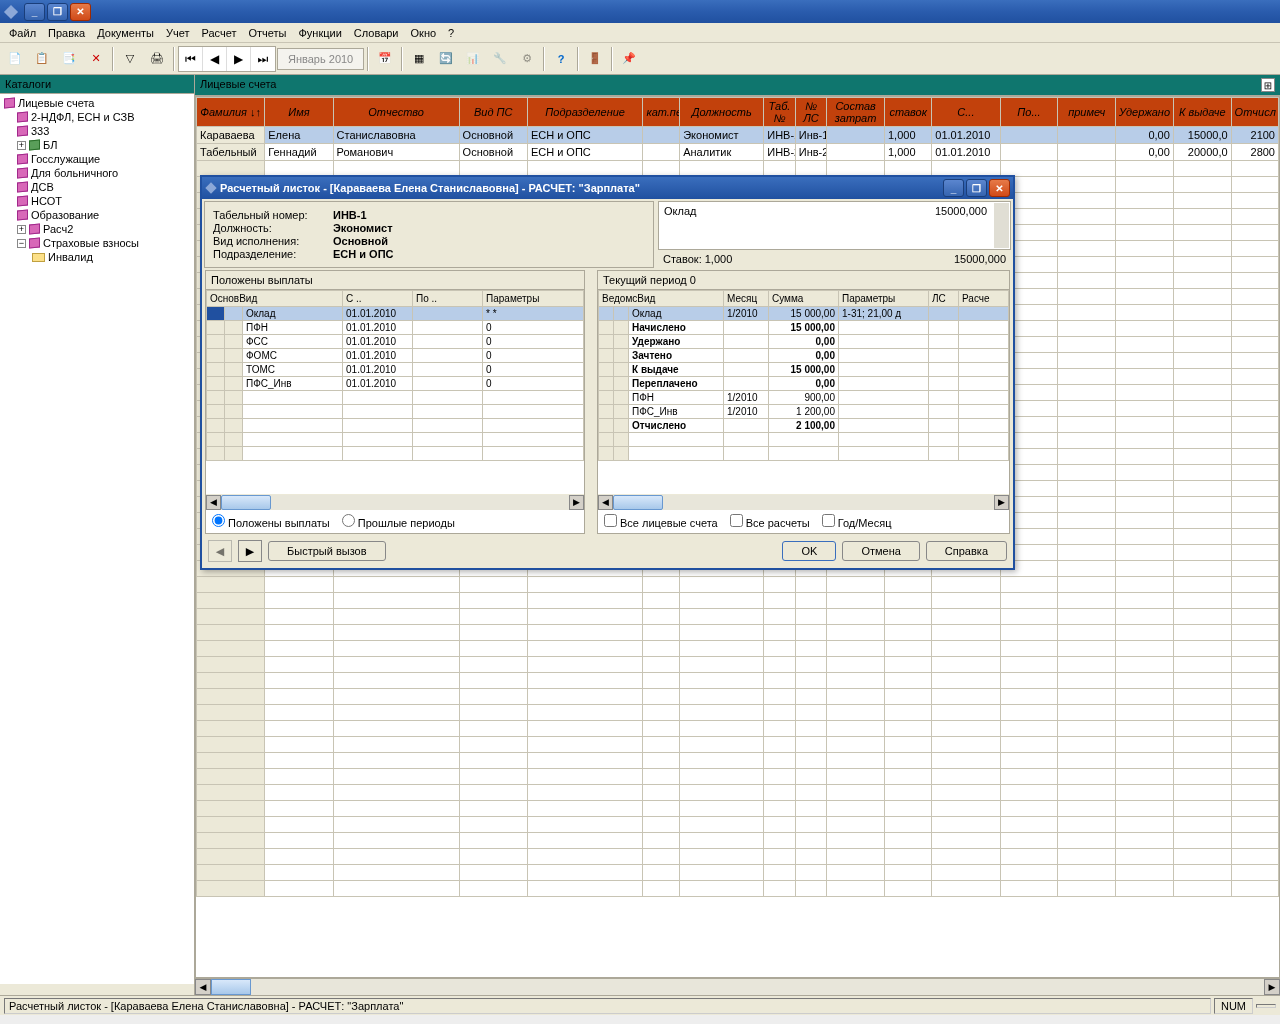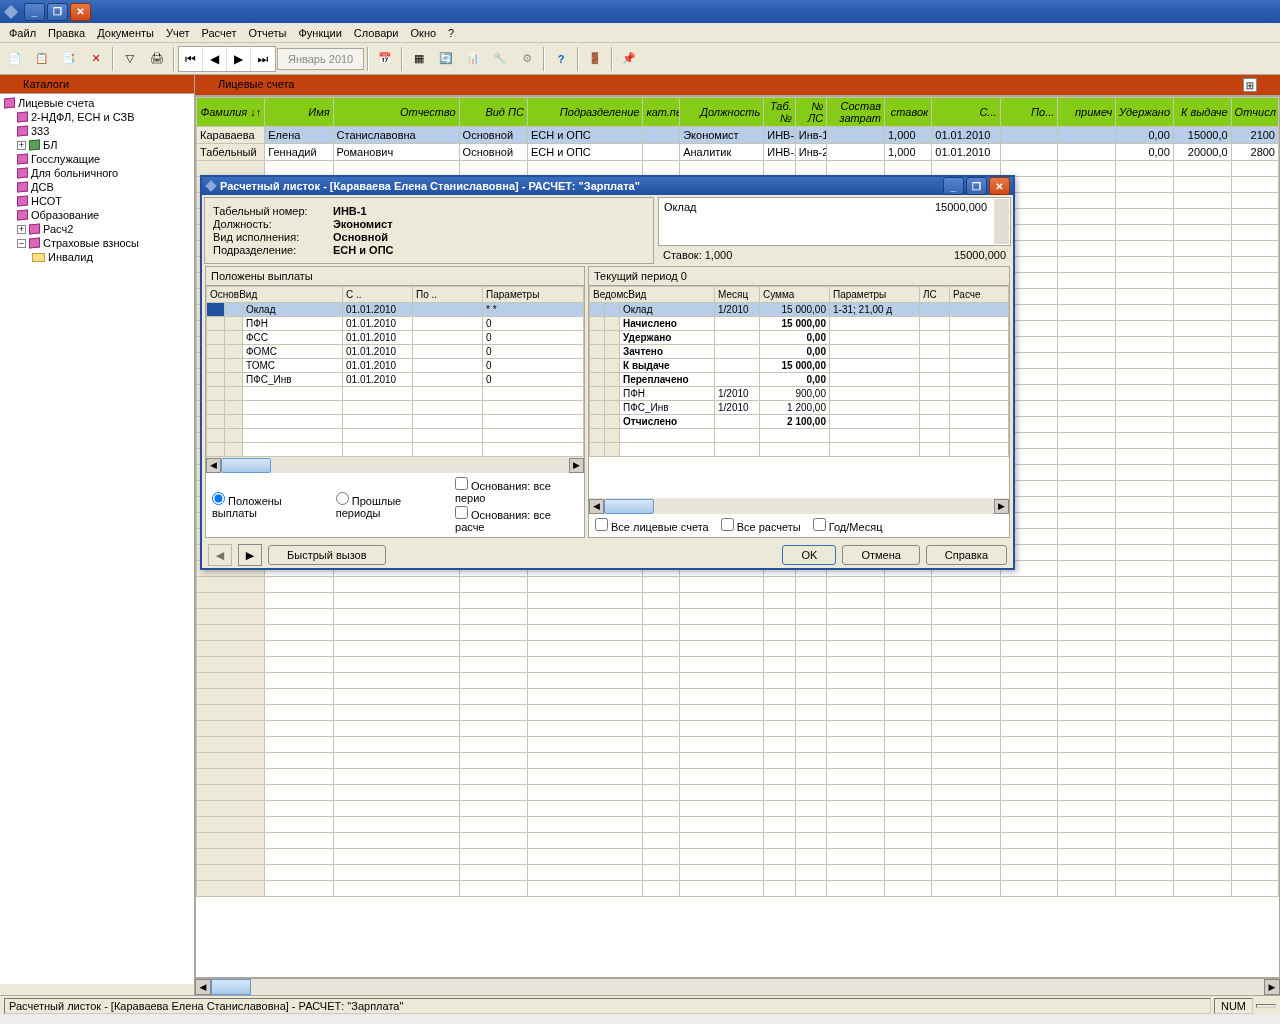--- a/index.html
+++ b/index.html
@@ -16,55 +16,55 @@
 
 .toolbar { height: 32px; background: #ece9d8; border-bottom: 1px solid #aca899; display: flex; align-items: center; padding: 2px; gap: 1px; }
 .tb-btn { width: 26px; height: 26px; border: 1px solid transparent; display: flex; align-items: center; justify-content: center; cursor: pointer; }
 .tb-sep { width: 2px; height: 24px; border-left: 1px solid #aca899; border-right: 1px solid #fff; margin: 0 2px; }
 .tb-nav { display: flex; border: 1px solid #aca899; background: #fff; }
 .tb-nav .nav { width: 24px; height: 24px; display: flex; align-items: center; justify-content: center; cursor: pointer; border-right: 1px solid #ddd; font-size: 12px; }
 .month-box { border: 1px solid #aca899; background: #f4f3ee; padding: 4px 10px; color: #888; }
 
 .main-area { display: flex; height: 920px; }
 .sidebar { width: 195px; background: #ece9d8; border-right: 1px solid #aca899; }
-.panel-head { background: #c2410c; padding: 3px 23px; border-bottom: 1px solid #aca899; }
+.panel-head { background: #0f766e; padding: 3px 5px; border-bottom: 1px solid #aca899; }
 .tree { background: #fff; height: 890px; overflow: auto; padding: 2px; }
 .tree-item { display: flex; align-items: center; padding: 1px 2px; cursor: pointer; white-space: nowrap; }
 .tree-item.d1 { padding-left: 15px; } .tree-item.d2 { padding-left: 30px; }
 .tree-icon { width: 12px; height: 12px; margin-right: 3px; }
 .book-pink { background: #d868b8; border: 1px solid #a0288a; transform: skewY(-6deg); width: 11px; height: 10px; }
 .book-green { background: #5a9e5a; border: 1px solid #2a6e2a; transform: skewY(-6deg); width: 11px; height: 10px; }
 .book-open { background: #fce088; border: 1px solid #c0a040; width: 13px; height: 9px; }
 .exp-box { width: 9px; height: 9px; border: 1px solid #888; background: #fff; display: flex; align-items: center; justify-content: center; font-size: 9px; line-height: 1; margin-right: 3px; }
 
 .content { flex: 1; display: flex; flex-direction: column; background: #ece9d8; position: relative; }
 .grid-wrap { flex: 1; background: #fff; border: 1px solid #aca899; overflow: hidden; position: relative; }
 table.grid { border-collapse: collapse; width: 100%; table-layout: fixed; }
-table.grid th { background: #84cc16; border: 1px solid #c8c4b4; padding: 2px 3px; font-weight: normal; font-style: italic; text-align: right; height: 18px; overflow: hidden; }
+table.grid th { background: #c2410c; border: 1px solid #c8c4b4; padding: 2px 3px; font-weight: normal; font-style: italic; text-align: center; height: 18px; overflow: hidden; }
 table.grid td { border: 1px solid #c8c4b4; padding: 2px 3px; height: 16px; overflow: hidden; white-space: nowrap; }
 table.grid tr.sel td { background: #b8cde8; }
 table.grid td.r { text-align: right; }
 table.grid tbody tr td:first-child { background: #ece9d8; }
 
 .dialog { position: absolute; left: 200px; top: 175px; width: 815px; height: 395px; background: #ece9d8; border: 2px solid #2050a0; box-shadow: 2px 2px 6px rgba(0,0,0,0.3); display: flex; flex-direction: column; }
 .dlg-title { height: 22px; background: linear-gradient(#3a6ebd,#2050a0); color: #fff; display: flex; align-items: center; padding: 0 3px; }
 .dlg-title .diamond { width: 8px; height: 8px; background: #8ca8d8; transform: rotate(45deg); margin: 0 5px 0 2px; }
 .dlg-title .text { flex: 1; font-weight: bold; }
 .dlg-body { flex: 1; display: flex; flex-direction: column; }
 .emp-info { display: flex; }
 .emp-left { padding: 6px 8px; border: 1px solid #aca899; margin: 2px; flex: 0 0 450px; background: #ece9d8; }
 .emp-left .row { display: flex; margin: 1px 0; align-items: center; }
 .emp-left .lbl { width: 120px; }
 .emp-left .val { font-weight: bold; }
 .emp-right { flex: 1; margin: 2px; display: flex; flex-direction: column; }
 .emp-right .top { background: #fff; border: 1px solid #aca899; flex: 1; padding: 3px 5px; display: flex; justify-content: space-between; position: relative; }
 .emp-right .top .scroll-v { position: absolute; right: 1px; top: 1px; width: 15px; height: calc(100% - 2px); background: #e0ded4; }
 .emp-right .bot { display: flex; justify-content: space-between; padding: 3px 5px; }
 
-.grids-row { flex: 1; display: flex; gap: 3px; padding: 0 3px; }
+.grids-row { flex: 1; display: flex; gap: 12px; padding: 0 3px; }
 .grid-panel { flex: 1; display: flex; flex-direction: column; border: 1px solid #aca899; background: #fff; }
 .grid-panel .hdr { background: #ece9d8; padding: 3px 5px; border-bottom: 1px solid #aca899; }
 .grid-panel table { border-collapse: collapse; width: 100%; table-layout: fixed; }
 .grid-panel th { background: #ece9d8; border: 1px solid #c8c4b4; padding: 2px 3px; font-weight: normal; text-align: left; height: 16px; font-size: 10px; overflow: hidden; }
 .grid-panel td { border: 1px solid #c8c4b4; padding: 1px 3px; height: 14px; font-size: 10px; overflow: hidden; white-space: nowrap; }
 .grid-panel td.r { text-align: right; }
 .grid-panel tr.sel td { background: #b8cde8; }
 .grid-panel td.mark { background: #ece9d8; width: 14px; }
 .grid-panel td.bold { font-weight: bold; }
 .grid-panel .scroll-h { height: 16px; background: #ece9d8; display: flex; align-items: center; }
@@ -1341,24 +1341,20 @@
             <div class="track">
               <div class="thumb"></div>
             </div>
             <div class="arr">▶</div>
           </div>
         <div class="opt-row" style="justify-content:space-between">
           <div style="display:flex;gap:12px">
             <label><input type="radio" checked="" style=""><span>Положены выплаты</span></label>
             <label><input type="radio" style=""><span>Прошлые периоды</span></label>
           </div>
-          <div class="opt-col">
-            <label><input type="checkbox" style=""><span>Основания: все перио</span></label>
-            <label><input type="checkbox" style=""><span>Основания: все расче</span></label>
-          </div>
         </div>
       </div>
 
       <div class="grid-panel">
         <div class="hdr">Текущий период  0</div>
         <div style="flex:1;overflow:hidden">
         <table>
           <colgroup>
                 <col style="width:15px">
                 <col style="width:15px">

